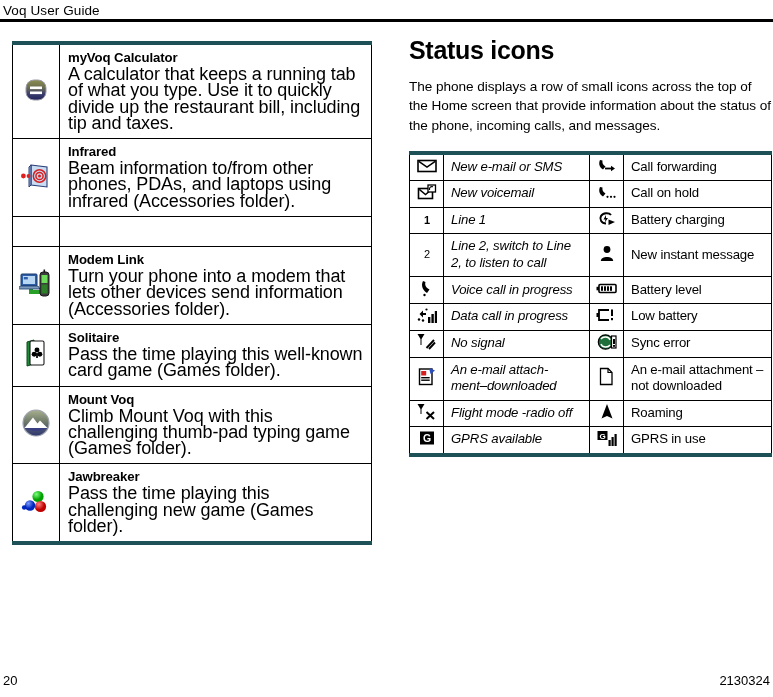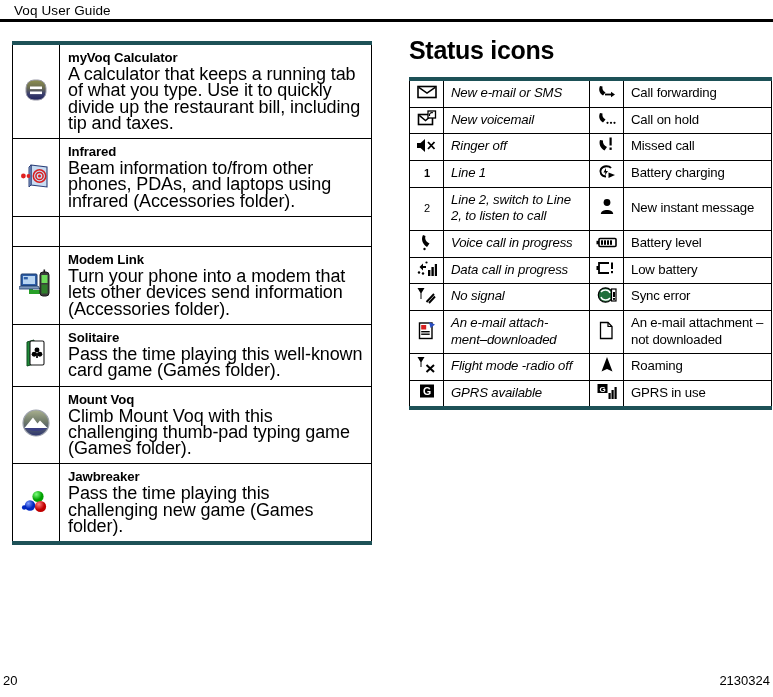--- a/index.html
+++ b/index.html
@@ -13,21 +13,21 @@
     font-family: "Liberation Sans", sans-serif;
     color: #000000;
     overflow: hidden;
   }
 
   
   #page-header {
     position: absolute;
     left: 0; top: 0;
     width: 773px;
-    padding: 1px 0 0 14px;
+    padding: 1px 0 0 3px;
   }
   #page-header .hdr-text {
     font-size: 13.5px;
     line-height: 15px;
     letter-spacing: .1px;
   }
   #header-rule {
     position: absolute;
     left: 0; top: 19px;
     width: 773px; height: 3px;
@@ -301,20 +301,21 @@
         </td>
       </tr>
 
     </tbody>
   </table>
 </div>
 
 <div id="col-right">
 
   <h1 class="section-title">Status icons</h1>
+  <p class="section-para">The phone displays a row of small icons across the top of the Home screen that provide information about the status of the phone, incoming calls, and messages.</p>
 
   <table class="doc-table status-table">
     <tbody>
 
       <tr>
         <td class="si-icon">
           <span class="ico">
             <svg width="20" height="14" viewBox="0 0 20 14">
               <rect x="1" y="1.5" width="18" height="11" fill="#ffffff" stroke="#000000" stroke-width="1.6"></rect>
               <polyline points="1.8,2.4 10,8.2 18.2,2.4" fill="none" stroke="#000000" stroke-width="1.5"></polyline>
@@ -352,41 +353,20 @@
               <path d="M3 3 C1.5 6 2 10 6 12.5 L8.5 9.5 C6 8 5 6 5.5 3.5 Z" fill="#000000"></path>
               <circle cx="10.5" cy="12.8" r="1.1" fill="#000000"></circle>
               <circle cx="14" cy="12.8" r="1.1" fill="#000000"></circle>
               <circle cx="17.5" cy="12.8" r="1.1" fill="#000000"></circle>
             </svg>
           </span>
         </td>
         <td class="si-label col-b">Call on hold</td>
       </tr>
 
-      <tr>
-        <td class="si-icon">
-          <span class="ico">
-            <svg width="22" height="15" viewBox="0 0 22 15">
-              <polygon points="1,5 4.5,5 9,1 9,14 4.5,10 1,10" fill="#000000"></polygon>
-              <path d="M12 4 L18.5 11 M18.5 4 L12 11" stroke="#000000" stroke-width="1.8"></path>
-            </svg>
-          </span>
-        </td>
-        <td class="si-label col-a">Ringer off</td>
-        <td class="si-icon">
-          <span class="ico">
-            <svg width="19" height="18" viewBox="0 0 19 18">
-              <path d="M3 4 C1.8 7.5 3 12 7.5 14.5 L10 11 C7 9.5 5.5 7 6 4.5 Z" fill="#000000"></path>
-              <rect x="12.5" y="1.5" width="2.2" height="8" fill="#000000"></rect>
-              <rect x="12.5" y="11.5" width="2.2" height="2.4" fill="#000000"></rect>
-            </svg>
-          </span>
-        </td>
-        <td class="si-label col-b">Missed call</td>
-      </tr>
 
       <tr>
         <td class="si-icon">
           <span class="ico">
             <svg width="16" height="16" viewBox="0 0 16 16">
               <text x="8" y="13" font-family="Liberation Sans, sans-serif" font-size="11" font-weight="bold" text-anchor="middle" fill="#000000">1</text>
             </svg>
           </span>
         </td>
         <td class="si-label col-a">Line 1</td>

